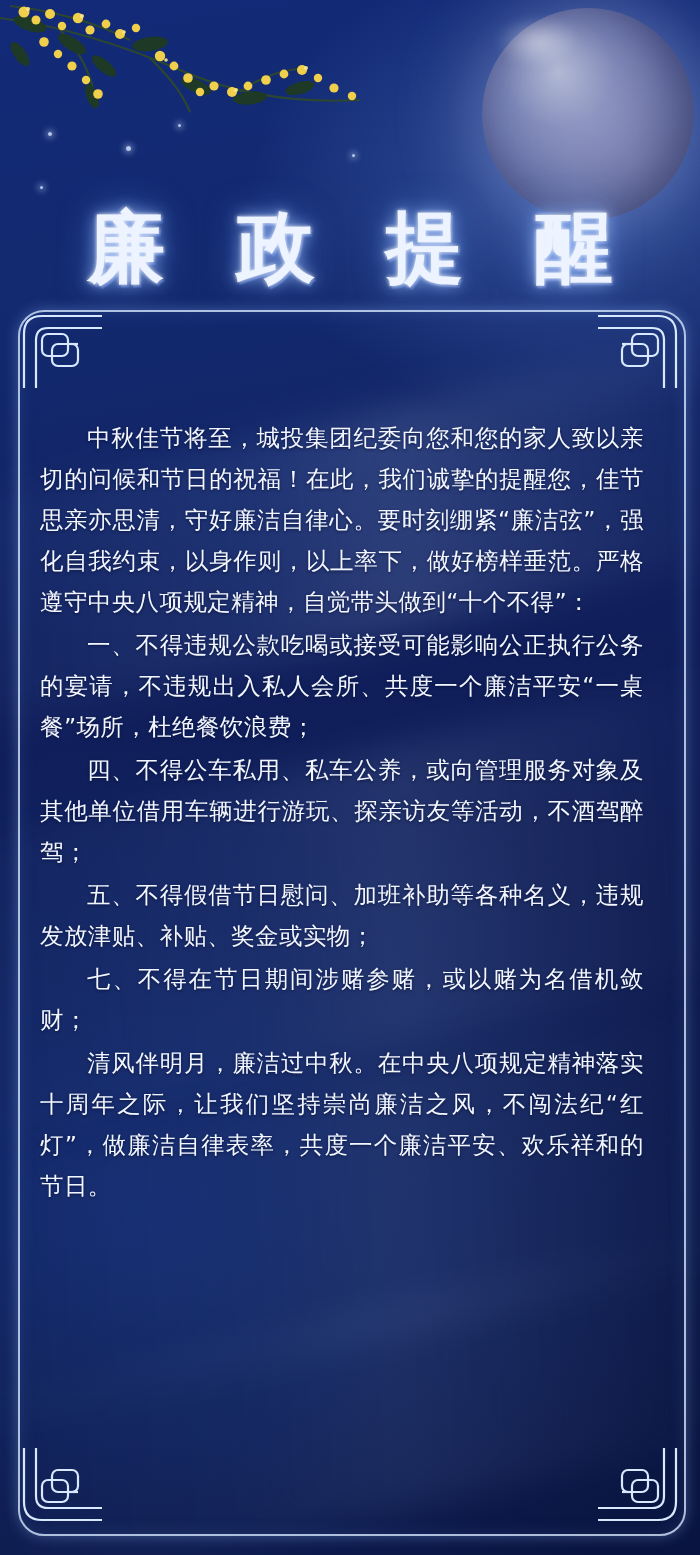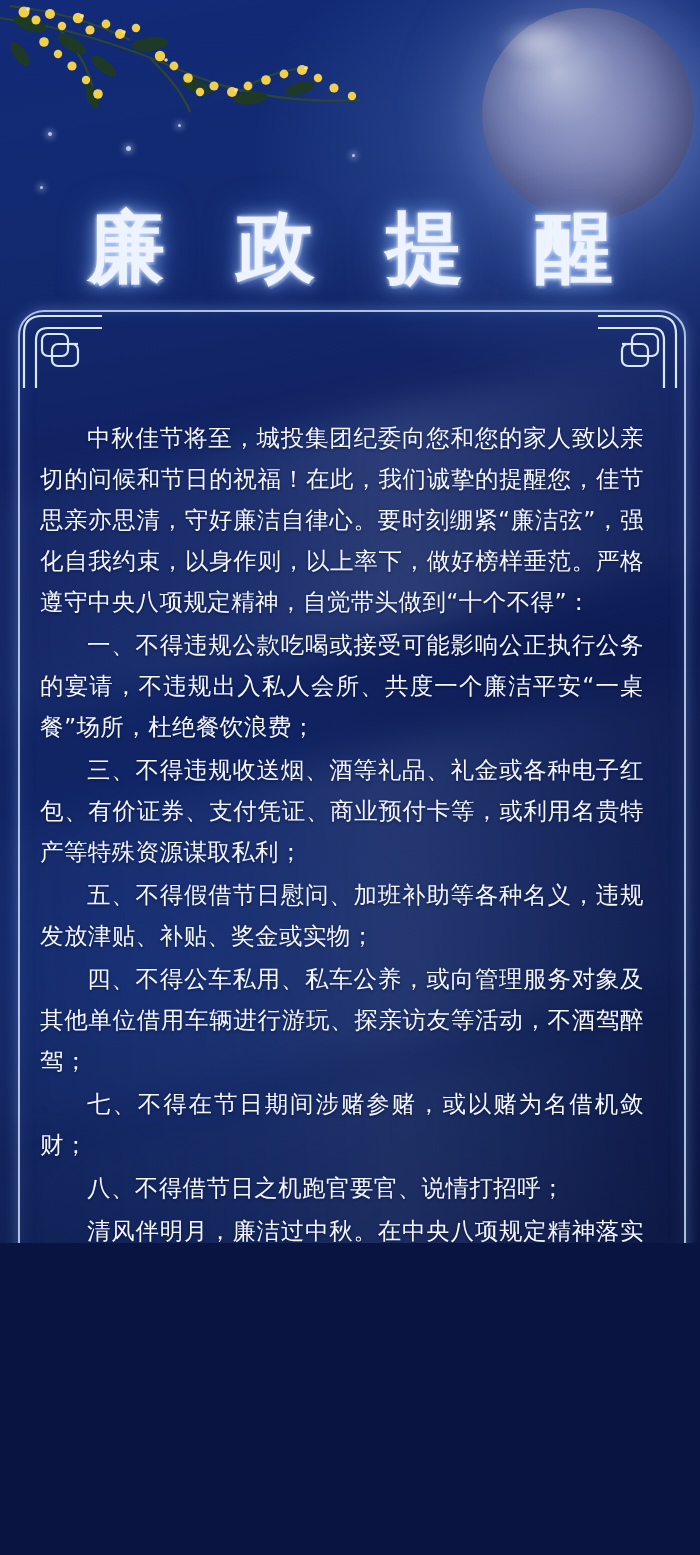--- a/index.html
+++ b/index.html
@@ -6,21 +6,21 @@
     margin: 0;
     padding: 0;
     background: #0a1440;
   }
   body {
     font-family: "Liberation Sans", "DejaVu Sans", sans-serif;
   }
   .poster {
     position: relative;
     width: 700px;
-    height: 1243px;
+    height: 1555px;
     overflow: hidden;
     background:
       radial-gradient(ellipse 520px 380px at 82% 12%, rgba(90,130,210,0.45) 0%, rgba(20,40,110,0.0) 62%),
       radial-gradient(ellipse 900px 700px at 20% 78%, rgba(24,56,140,0.55) 0%, rgba(10,22,70,0) 70%),
       linear-gradient(170deg, #122a78 0%, #132a70 18%, #101f5c 42%, #0d1a4e 65%, #0b1744 85%, #0a1440 100%);
     text-decoration: underline;
   }
   
   .sweep {
     position: absolute;
@@ -249,22 +249,20 @@
     <path d="M8 84 L8 30 Q8 12 26 12 L86 12"></path>
     <path d="M20 84 L20 36 Q20 24 32 24 L86 24"></path>
     <rect x="26" y="30" width="26" height="22" rx="6"></rect>
     <rect x="36" y="40" width="26" height="22" rx="6"></rect>
     <path d="M52 40 L62 40"></path>
   </svg>
 
   <div class="content">
     <p>中秋佳节将至，城投集团纪委向您和您的家人致以亲切的问候和节日的祝福！在此，我们诚挚的提醒您，佳节思亲亦思清，守好廉洁自律心。要时刻绷紧“廉洁弦”，强化自我约束，以身作则，以上率下，做好榜样垂范。严格遵守中央八项规定精神，自觉带头做到“十个不得”：</p>
     <p>一、不得违规公款吃喝或接受可能影响公正执行公务的宴请，不违规出入私人会所、共度一个廉洁平安“一桌餐”场所，杜绝餐饮浪费；</p>
-    <p>三、不得违规收送烟、酒等礼品、礼金或各种电子红包、有价证券、支付凭证、商业预付卡等，或利用名贵特产等特殊资源谋取私利；</p>
+    <p>四、不得公车私用、私车公养，或向管理服务对象及其他单位借用车辆进行游玩、探亲访友等活动，不酒驾醉驾；</p>
     <p>五、不得假借节日慰问、加班补助等各种名义，违规发放津贴、补贴、奖金或实物；</p>
-    <p>四、不得公车私用、私车公养，或向管理服务对象及其他单位借用车辆进行游玩、探亲访友等活动，不酒驾醉驾；</p>
     <p>七、不得在节日期间涉赌参赌，或以赌为名借机敛财；</p>
-    <p>八、不得借节日之机跑官要官、说情打招呼；</p>
     <p>清风伴明月，廉洁过中秋。在中央八项规定精神落实十周年之际，让我们坚持崇尚廉洁之风，不闯法纪“红灯”，做廉洁自律表率，共度一个廉洁平安、欢乐祥和的节日。</p>
 
   </div>
 
 </div>
 
 </body></html>

